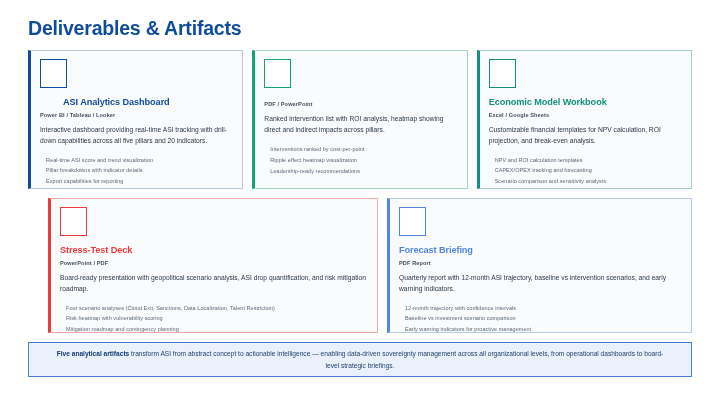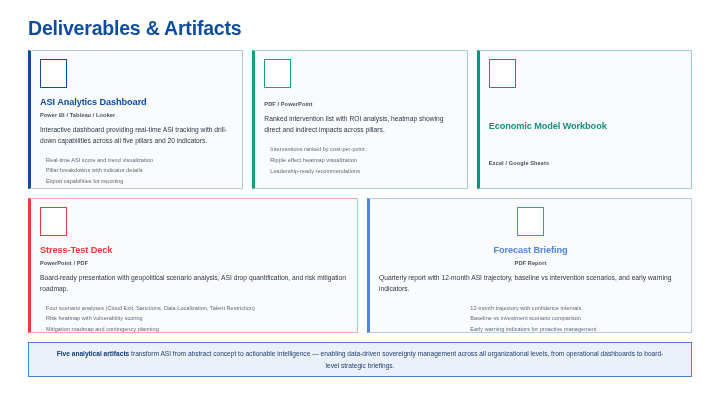--- a/index.html
+++ b/index.html
@@ -111,25 +111,25 @@
   .card-bullets li {
     font-size: 5.5px;
     line-height: 1.95;
     color: #5c6877;
     letter-spacing: 0.05px;
   }
 
   
   .theme-navy  { border-color: #b9c6d8; border-left-color: #0f4c9e; color: #0f4c9e; }
   .theme-green { border-color: #9fd8c1; border-left-color: #16a373; color: #16a373; }
-  .theme-teal  { border-color: #9bd2c9; border-left-color: #13907f; color: #13907f; gap: 24px; }
-  .theme-red   { border-color: #f0a8a8; border-left-color: #ee3b3b; color: #ee3b3b; }
-  .theme-blue  { border-color: #b6caee; border-left-color: #5286e0; color: #5286e0; align-items: center; }
-
-  .theme-navy  .card-title { color: #0f4c9e; }
+  .theme-teal  { border-color: #9bd2c9; border-left-color: #13907f; color: #13907f; }
+  .theme-red   { border-color: #f0a8a8; border-left-color: #ee3b3b; color: #ee3b3b; margin-left: 20px; }
+  .theme-blue  { border-color: #b6caee; border-left-color: #5286e0; color: #5286e0; }
+
+  .theme-navy  .card-title { color: #0f4c9e; margin-left: 23px; }
   .theme-green .card-title { color: #16a373; }
   .theme-teal  .card-title { color: #13907f; }
   .theme-red   .card-title { color: #ee3b3b; }
   .theme-blue  .card-title { color: #5286e0; }
 
   
   .footer-banner {
     margin-top: 9px;
     border: 1px solid #4a7fd4;
     background: #eaf1fb;

